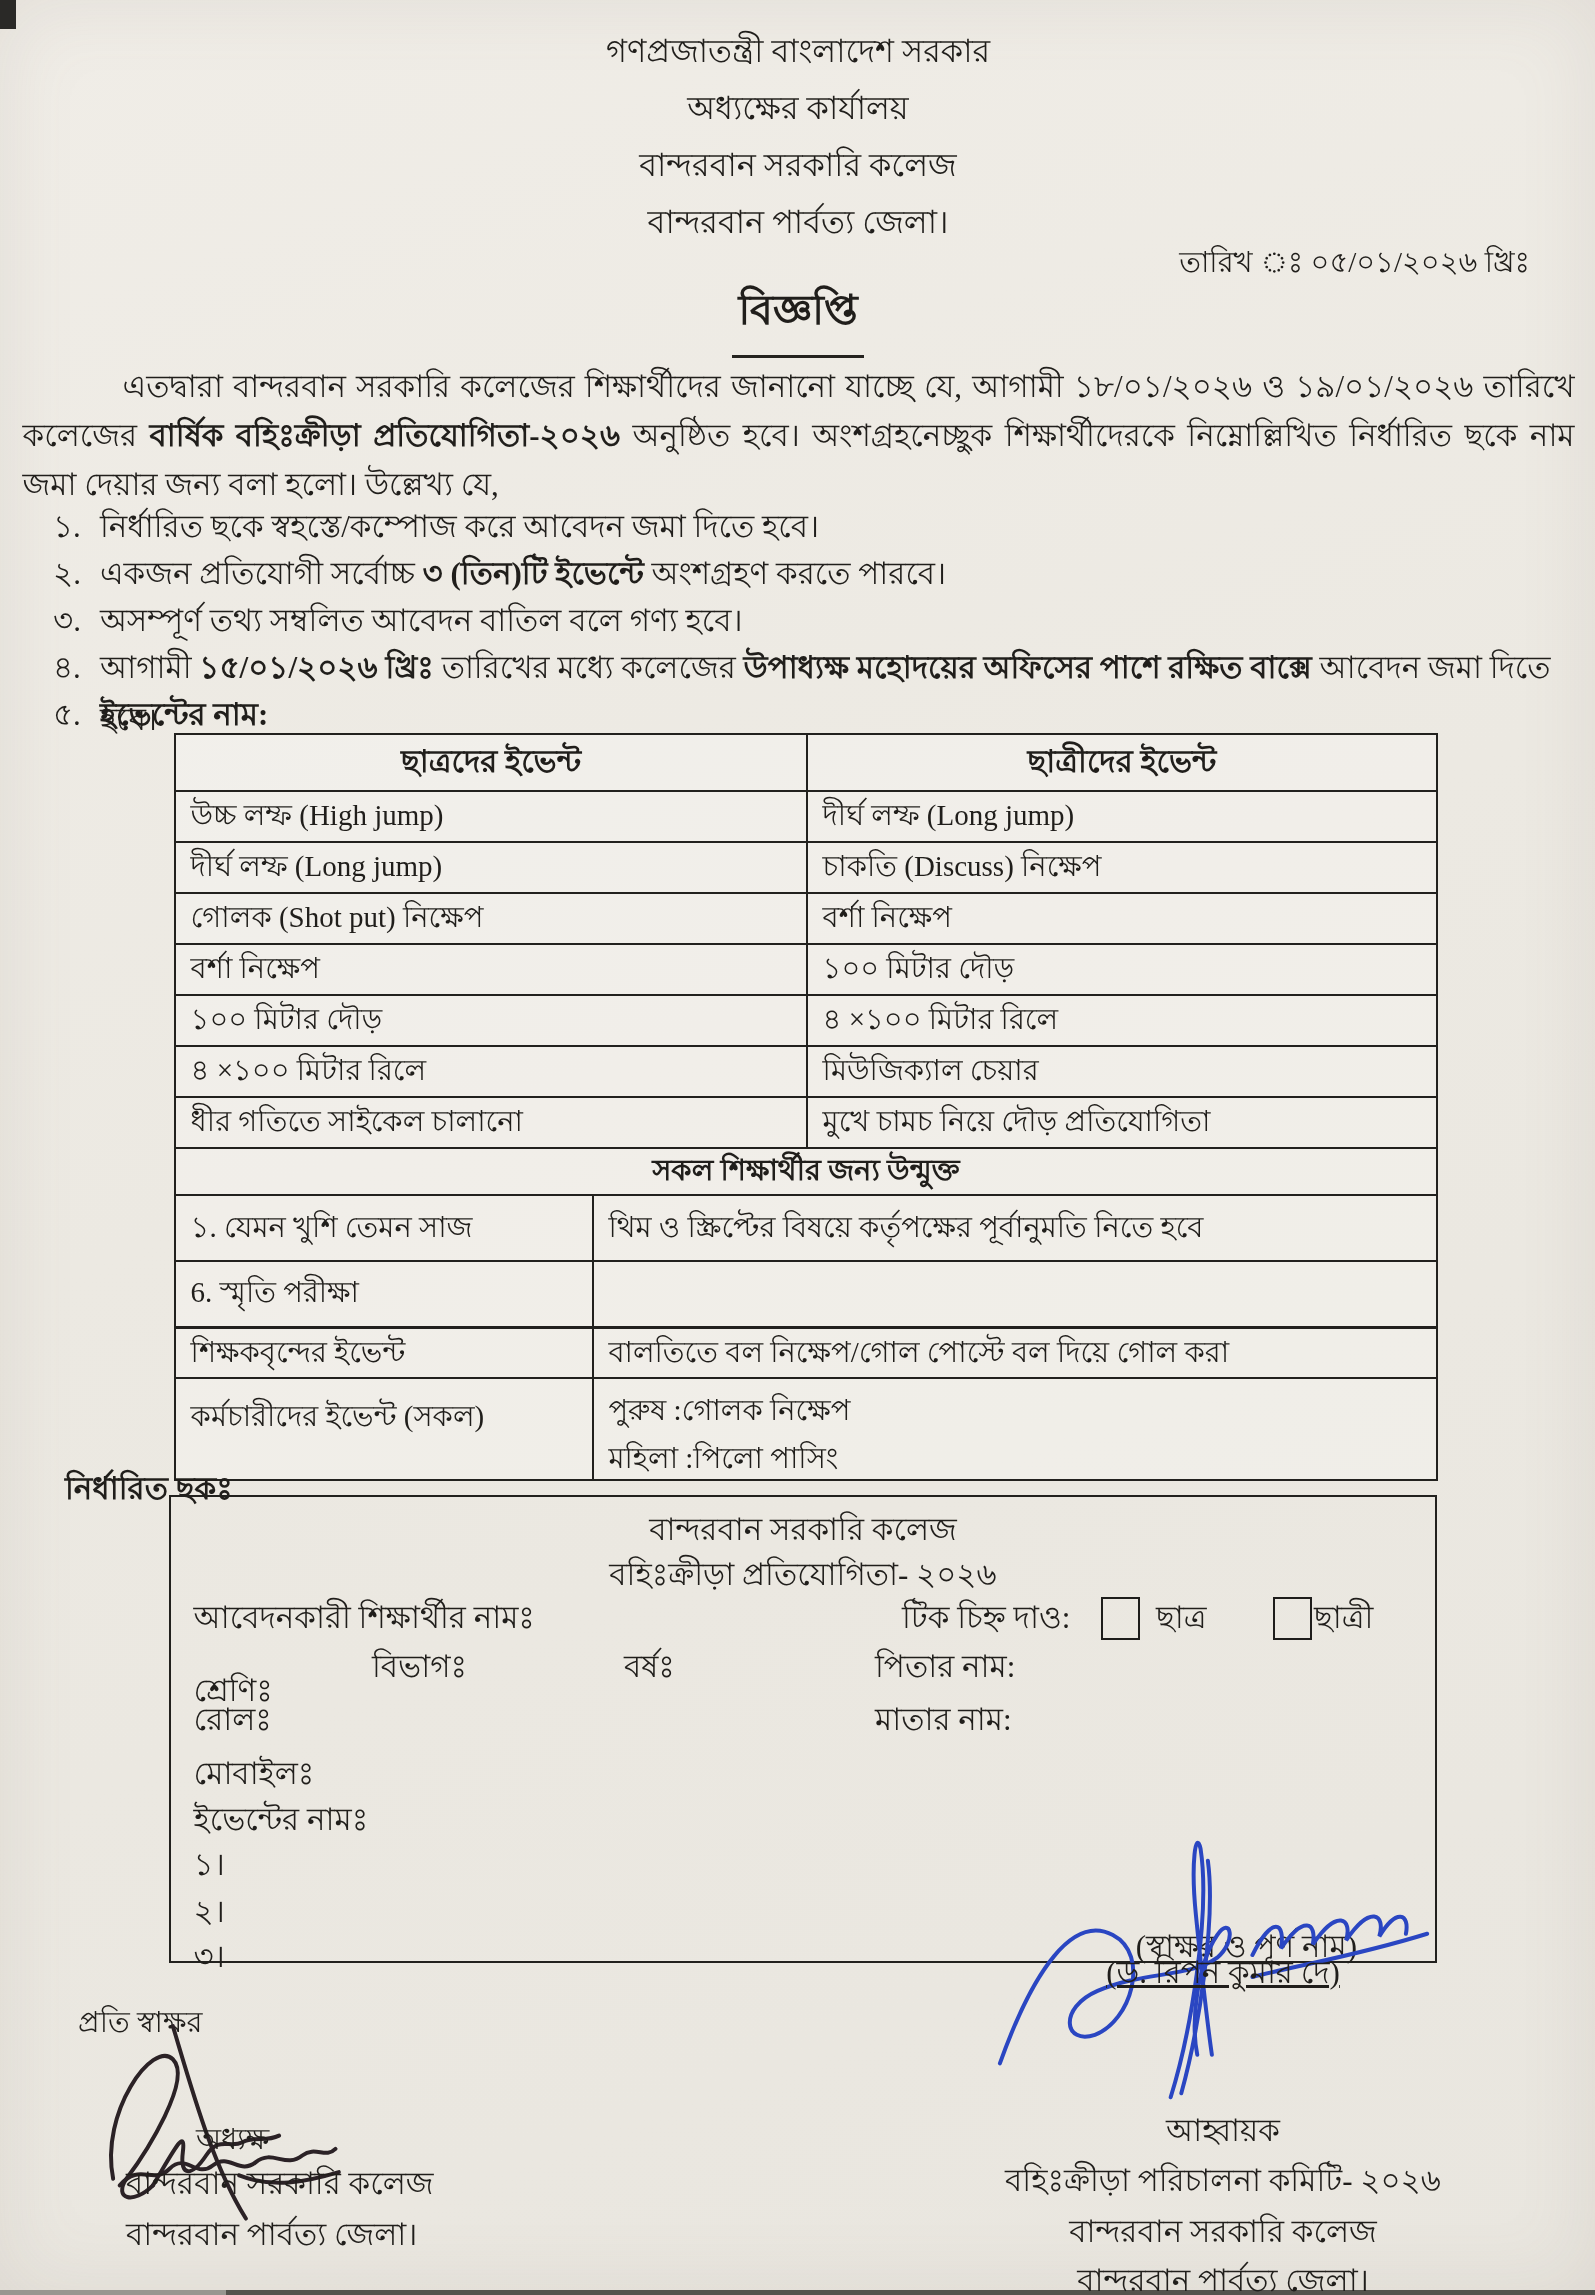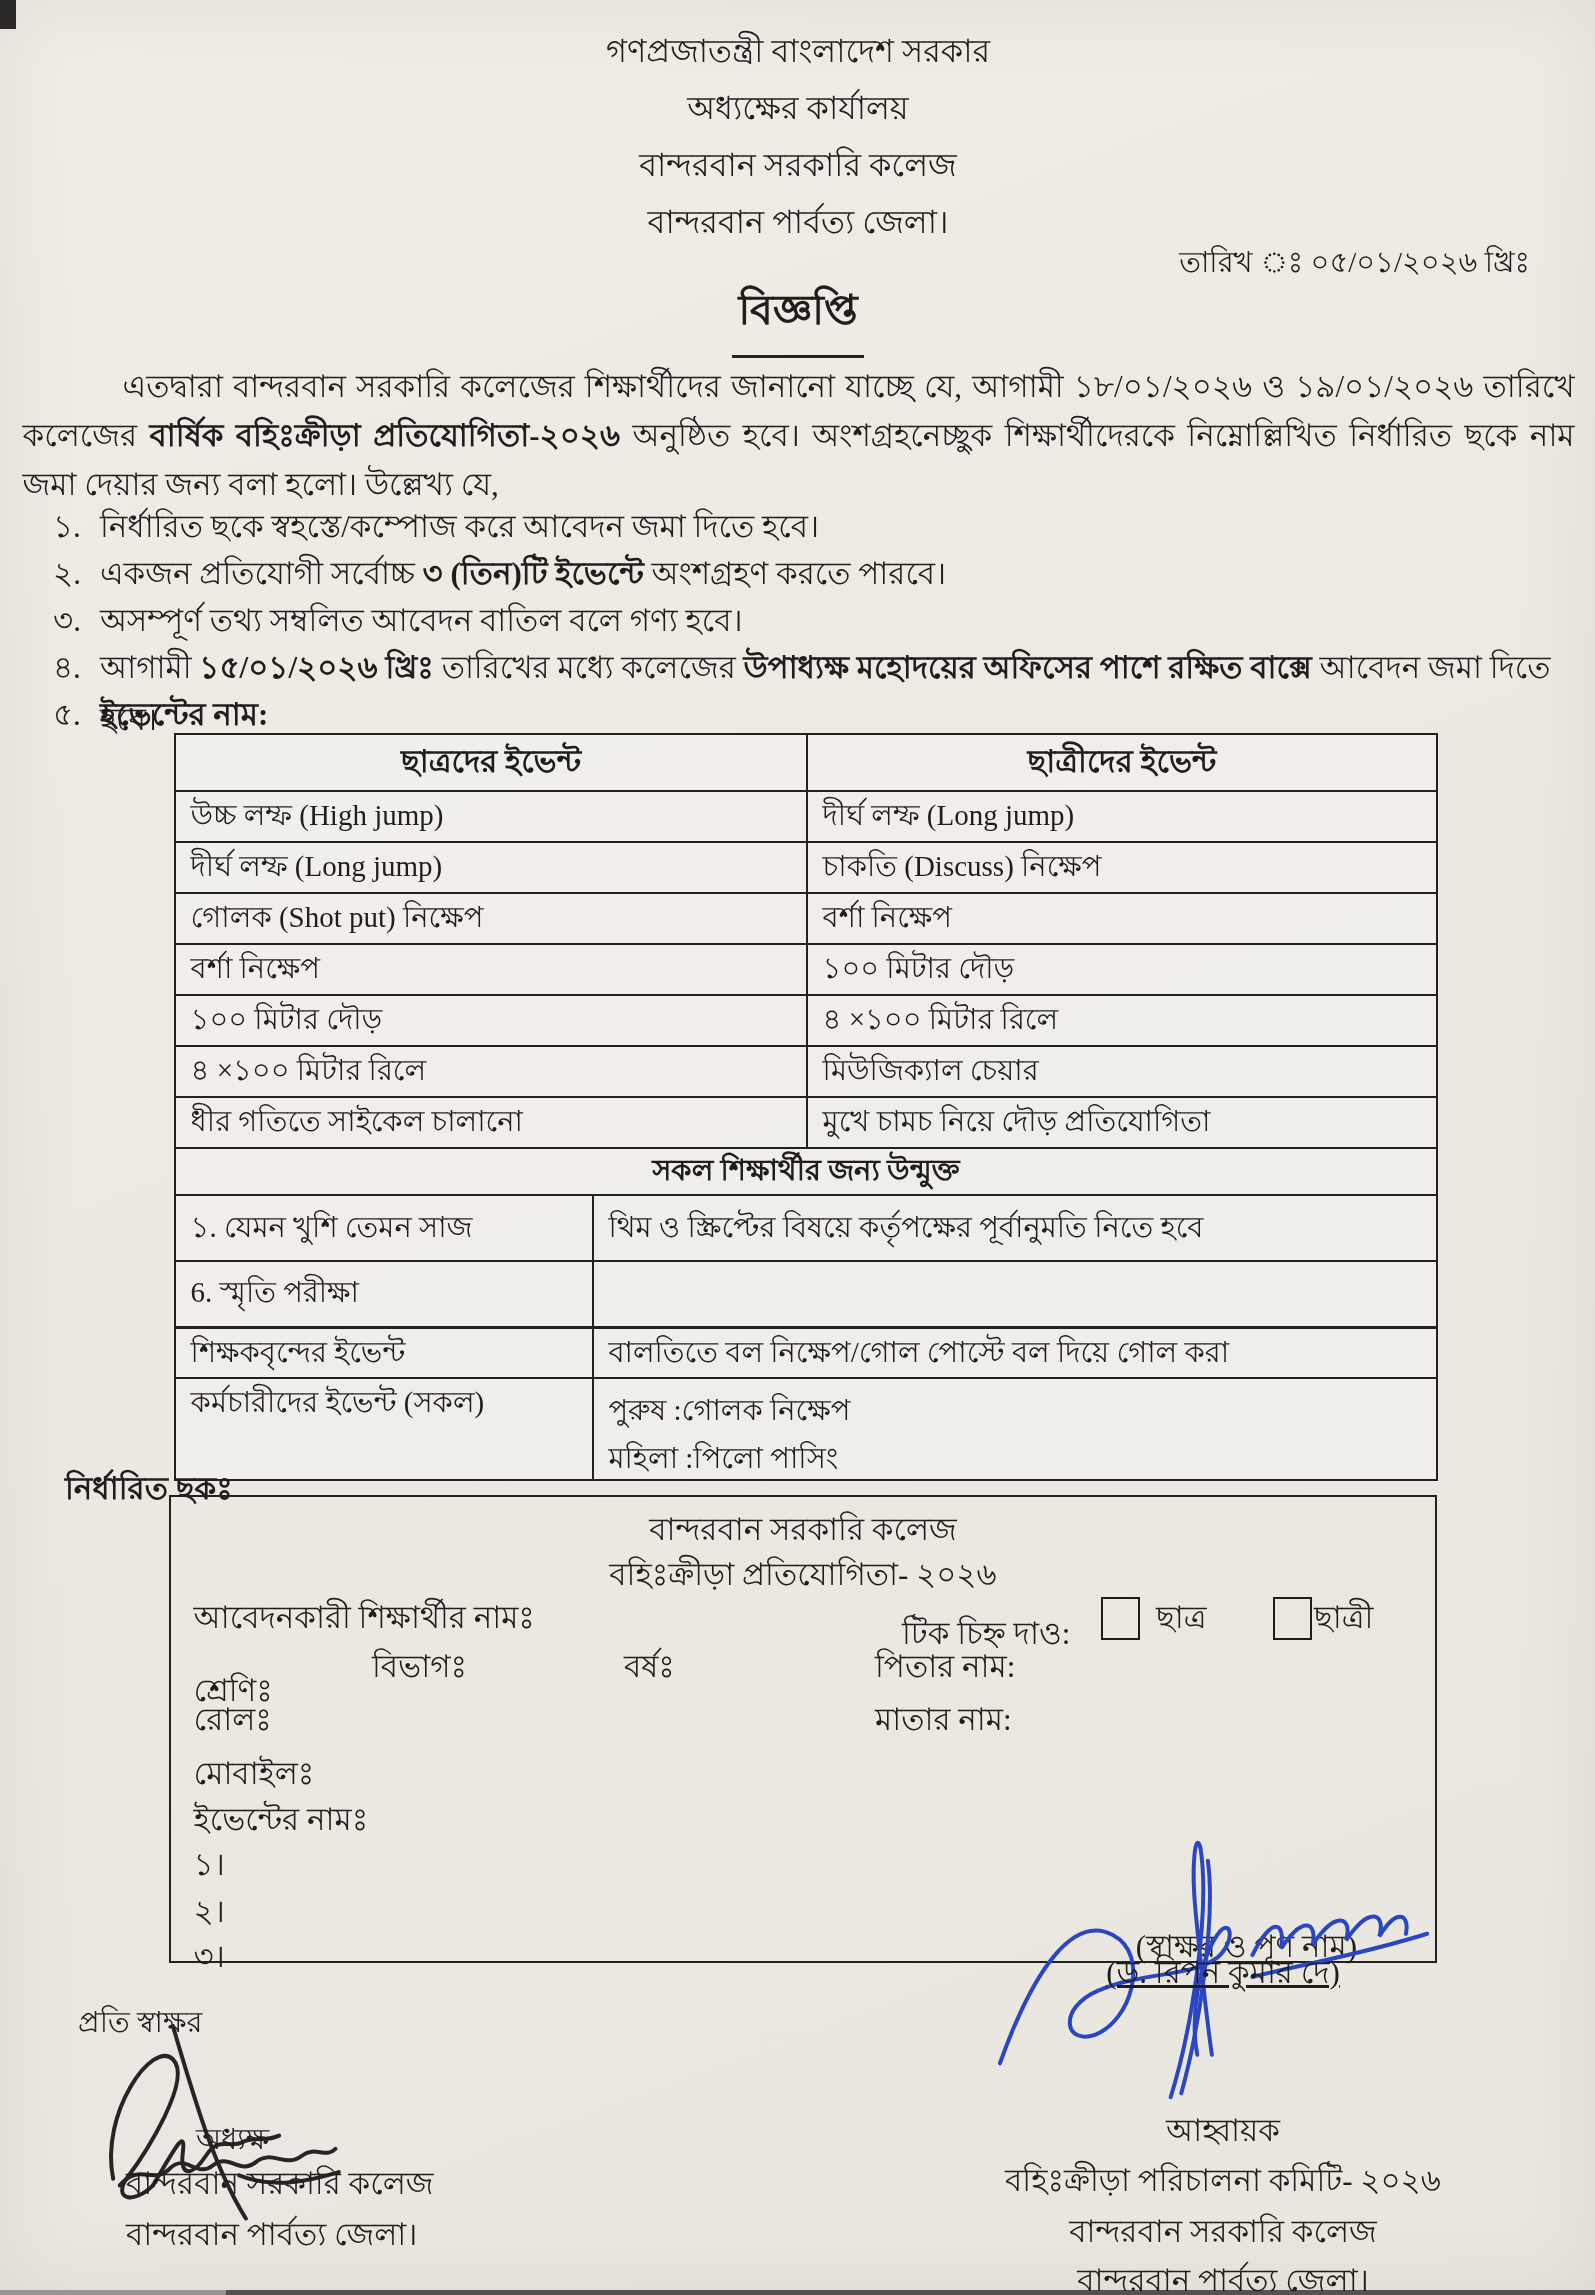--- a/index.html
+++ b/index.html
@@ -150,36 +150,36 @@
       <div class="tcell w67 right"></div>
     </div>
   </div>
 
   <div class="abs tbl" style="top:1327px;">
     <div class="trow" style="height:48px;">
       <div class="tcell w33">শিক্ষকবৃন্দের ইভেন্ট</div>
       <div class="tcell w67 right">বালতিতে বল নিক্ষেপ/গোল পোস্টে বল দিয়ে গোল করা</div>
     </div>
     <div class="trow" style="height:100px;">
-      <div class="tcell w33" style="align-items:flex-start;padding-top:0;">কর্মচারীদের ইভেন্ট (সকল)</div>
+      <div class="tcell w33" style="align-items:flex-start;padding-top:14px;">কর্মচারীদের ইভেন্ট (সকল)</div>
       <div class="tcell w67 right" style="flex-direction:column;align-items:flex-start;justify-content:flex-start;padding-top:6.6px;line-height:48px;">
         <div>পুরুষ :গোলক নিক্ষেপ</div>
         <div>মহিলা :পিলো পাসিং</div>
       </div>
     </div>
   </div>
 
   <div class="abs form-label">নির্ধারিত ছকঃ</div>
 
   <div class="abs form-box">
     <div class="abs center" style="top:8px;left:0;width:100%;">বান্দরবান সরকারি কলেজ</div>
     <div class="abs center" style="top:53px;left:0;width:100%;">বহিঃক্রীড়া প্রতিযোগিতা- ২০২৬</div>
 
     <div class="abs" style="top:96px;left:22.6px;">আবেদনকারী শিক্ষার্থীর নামঃ</div>
-    <div class="abs" style="top:112px;left:731px;">টিক চিহ্ন দাও:</div>
+    <div class="abs" style="top:96px;left:731px;">টিক চিহ্ন দাও:</div>
     <span class="cbx" style="top:100px;left:930px;"></span>
     <div class="abs" style="top:96px;left:985px;">ছাত্র</div>
     <span class="cbx" style="top:100px;left:1102px;"></span>
     <div class="abs" style="top:96px;left:1143px;">ছাত্রী</div>
 
     <div class="abs" style="top:145px;left:22.6px;margin-top:24px;">শ্রেণিঃ</div>
     <div class="abs" style="top:145px;left:201px;">বিভাগঃ</div>
     <div class="abs" style="top:145px;left:453px;">বর্ষঃ</div>
     <div class="abs" style="top:145px;left:704px;">পিতার নাম:</div>
 

